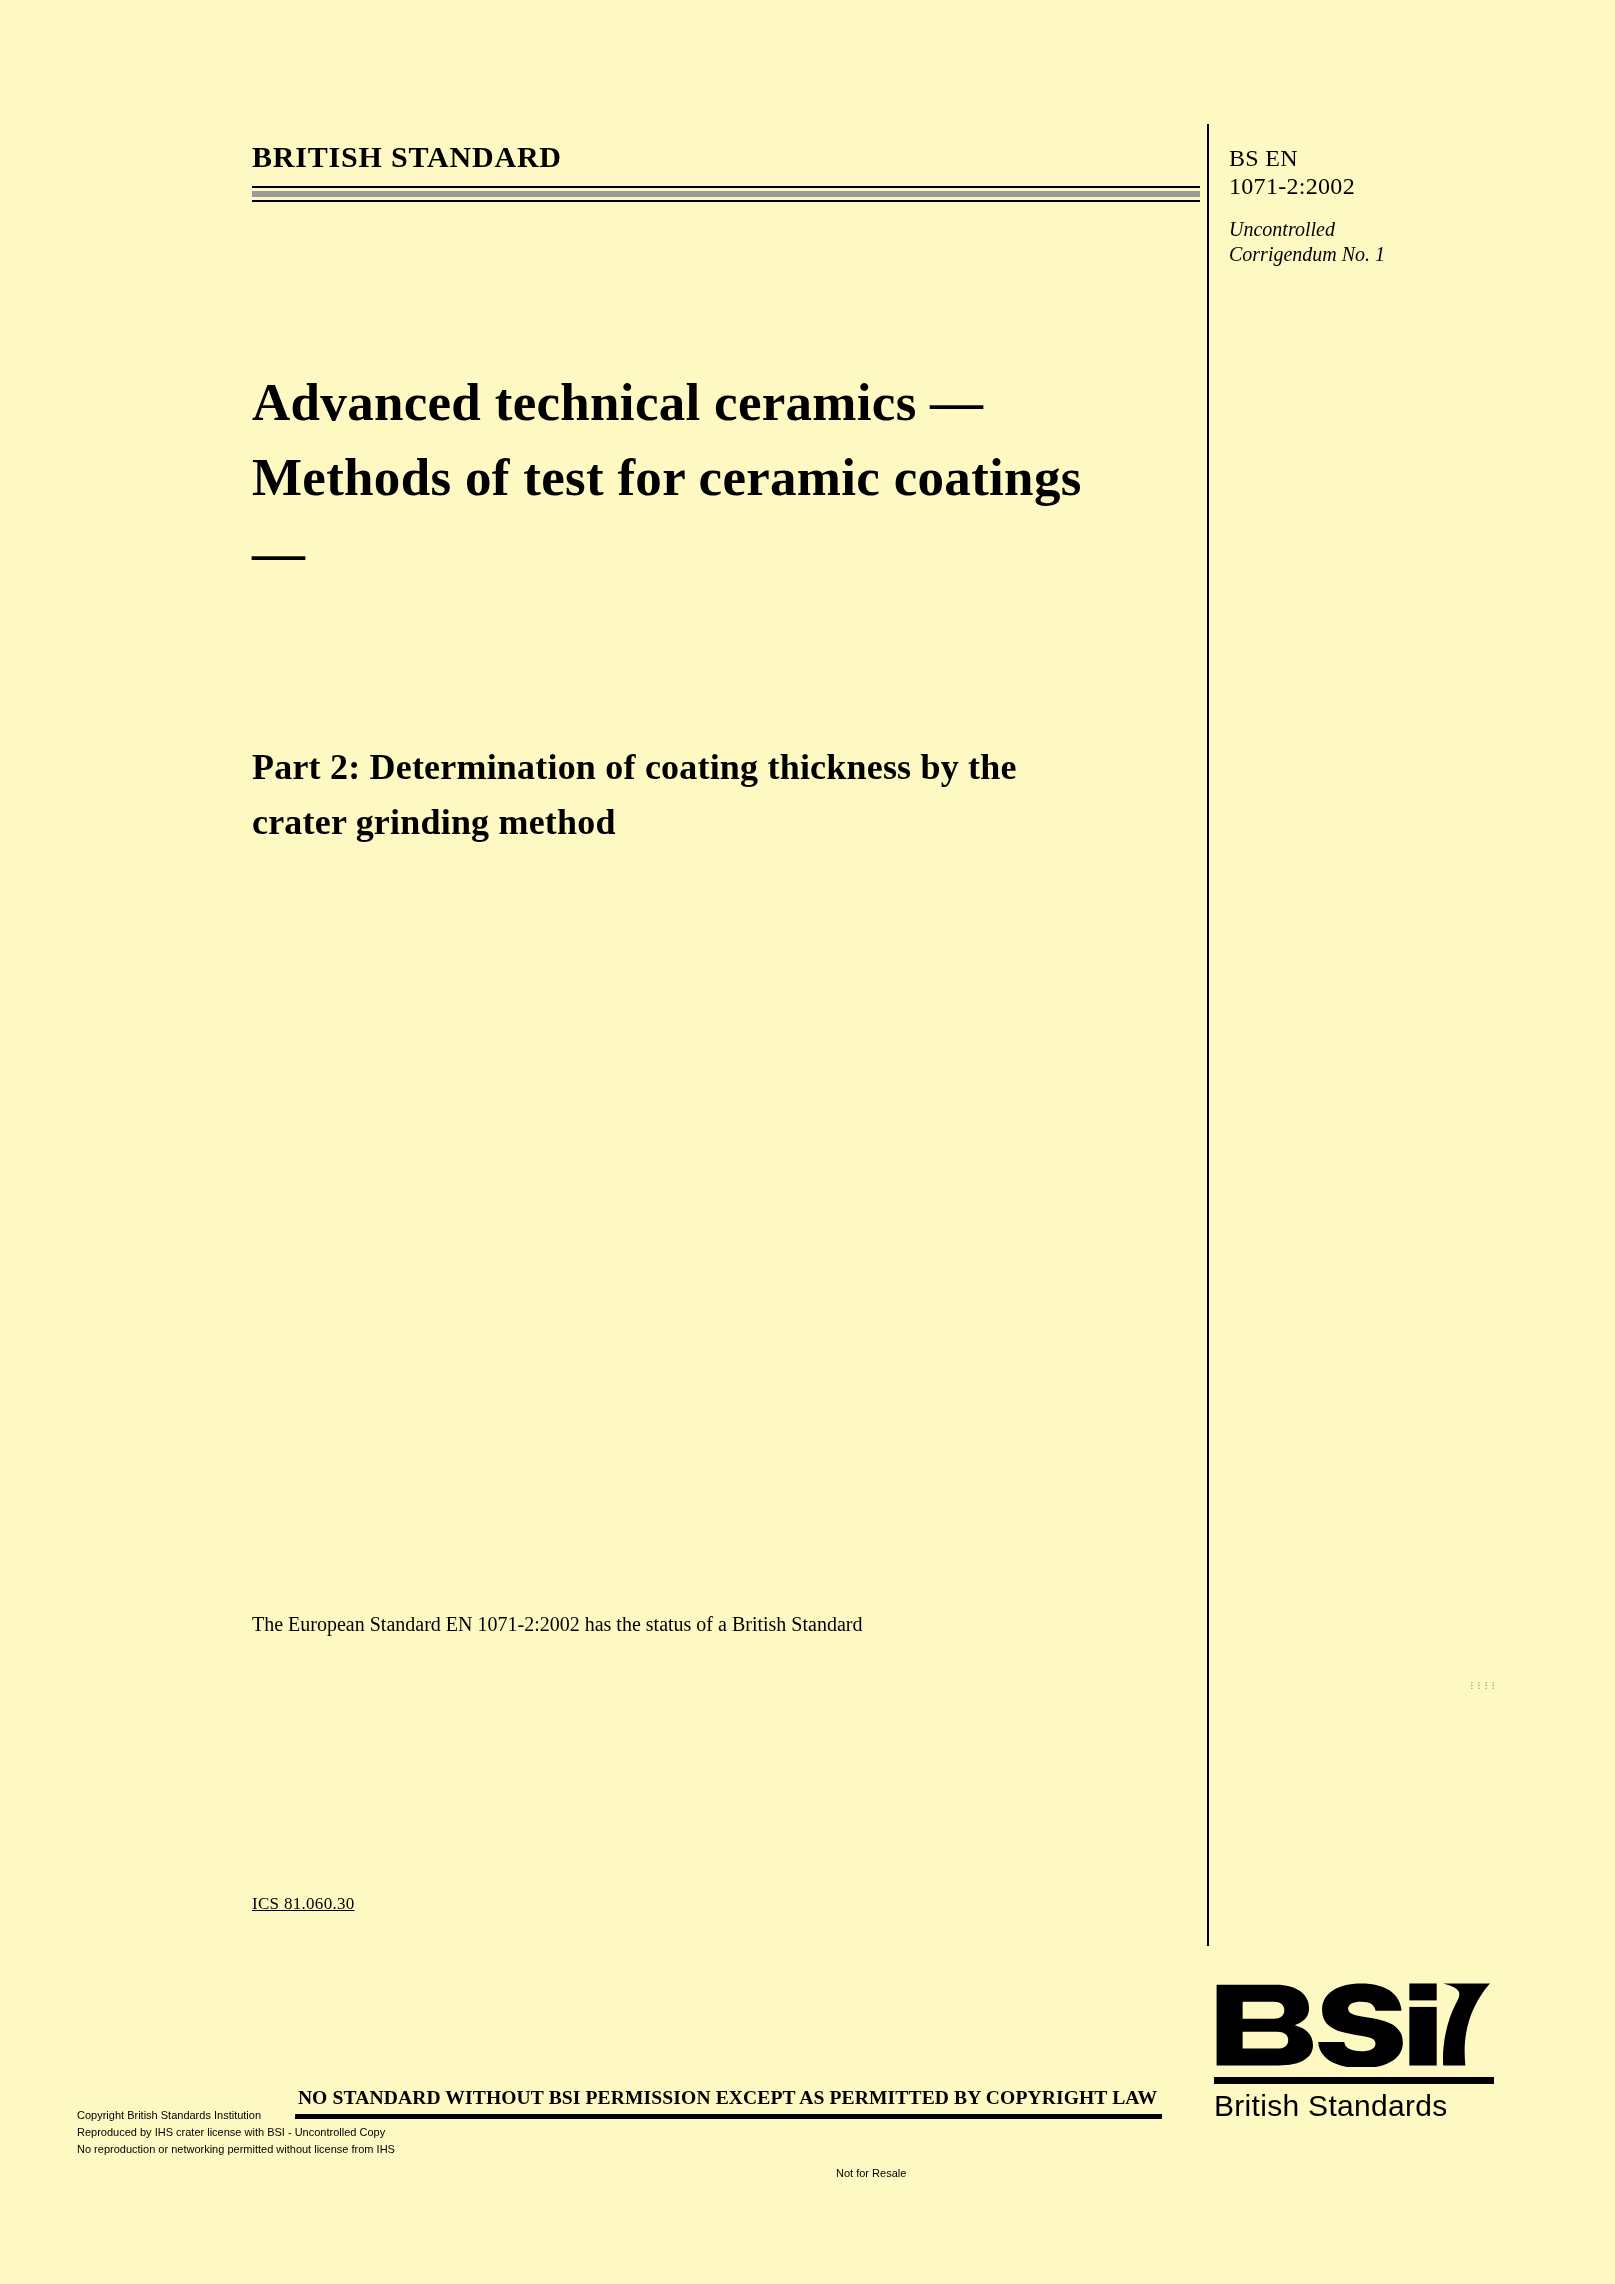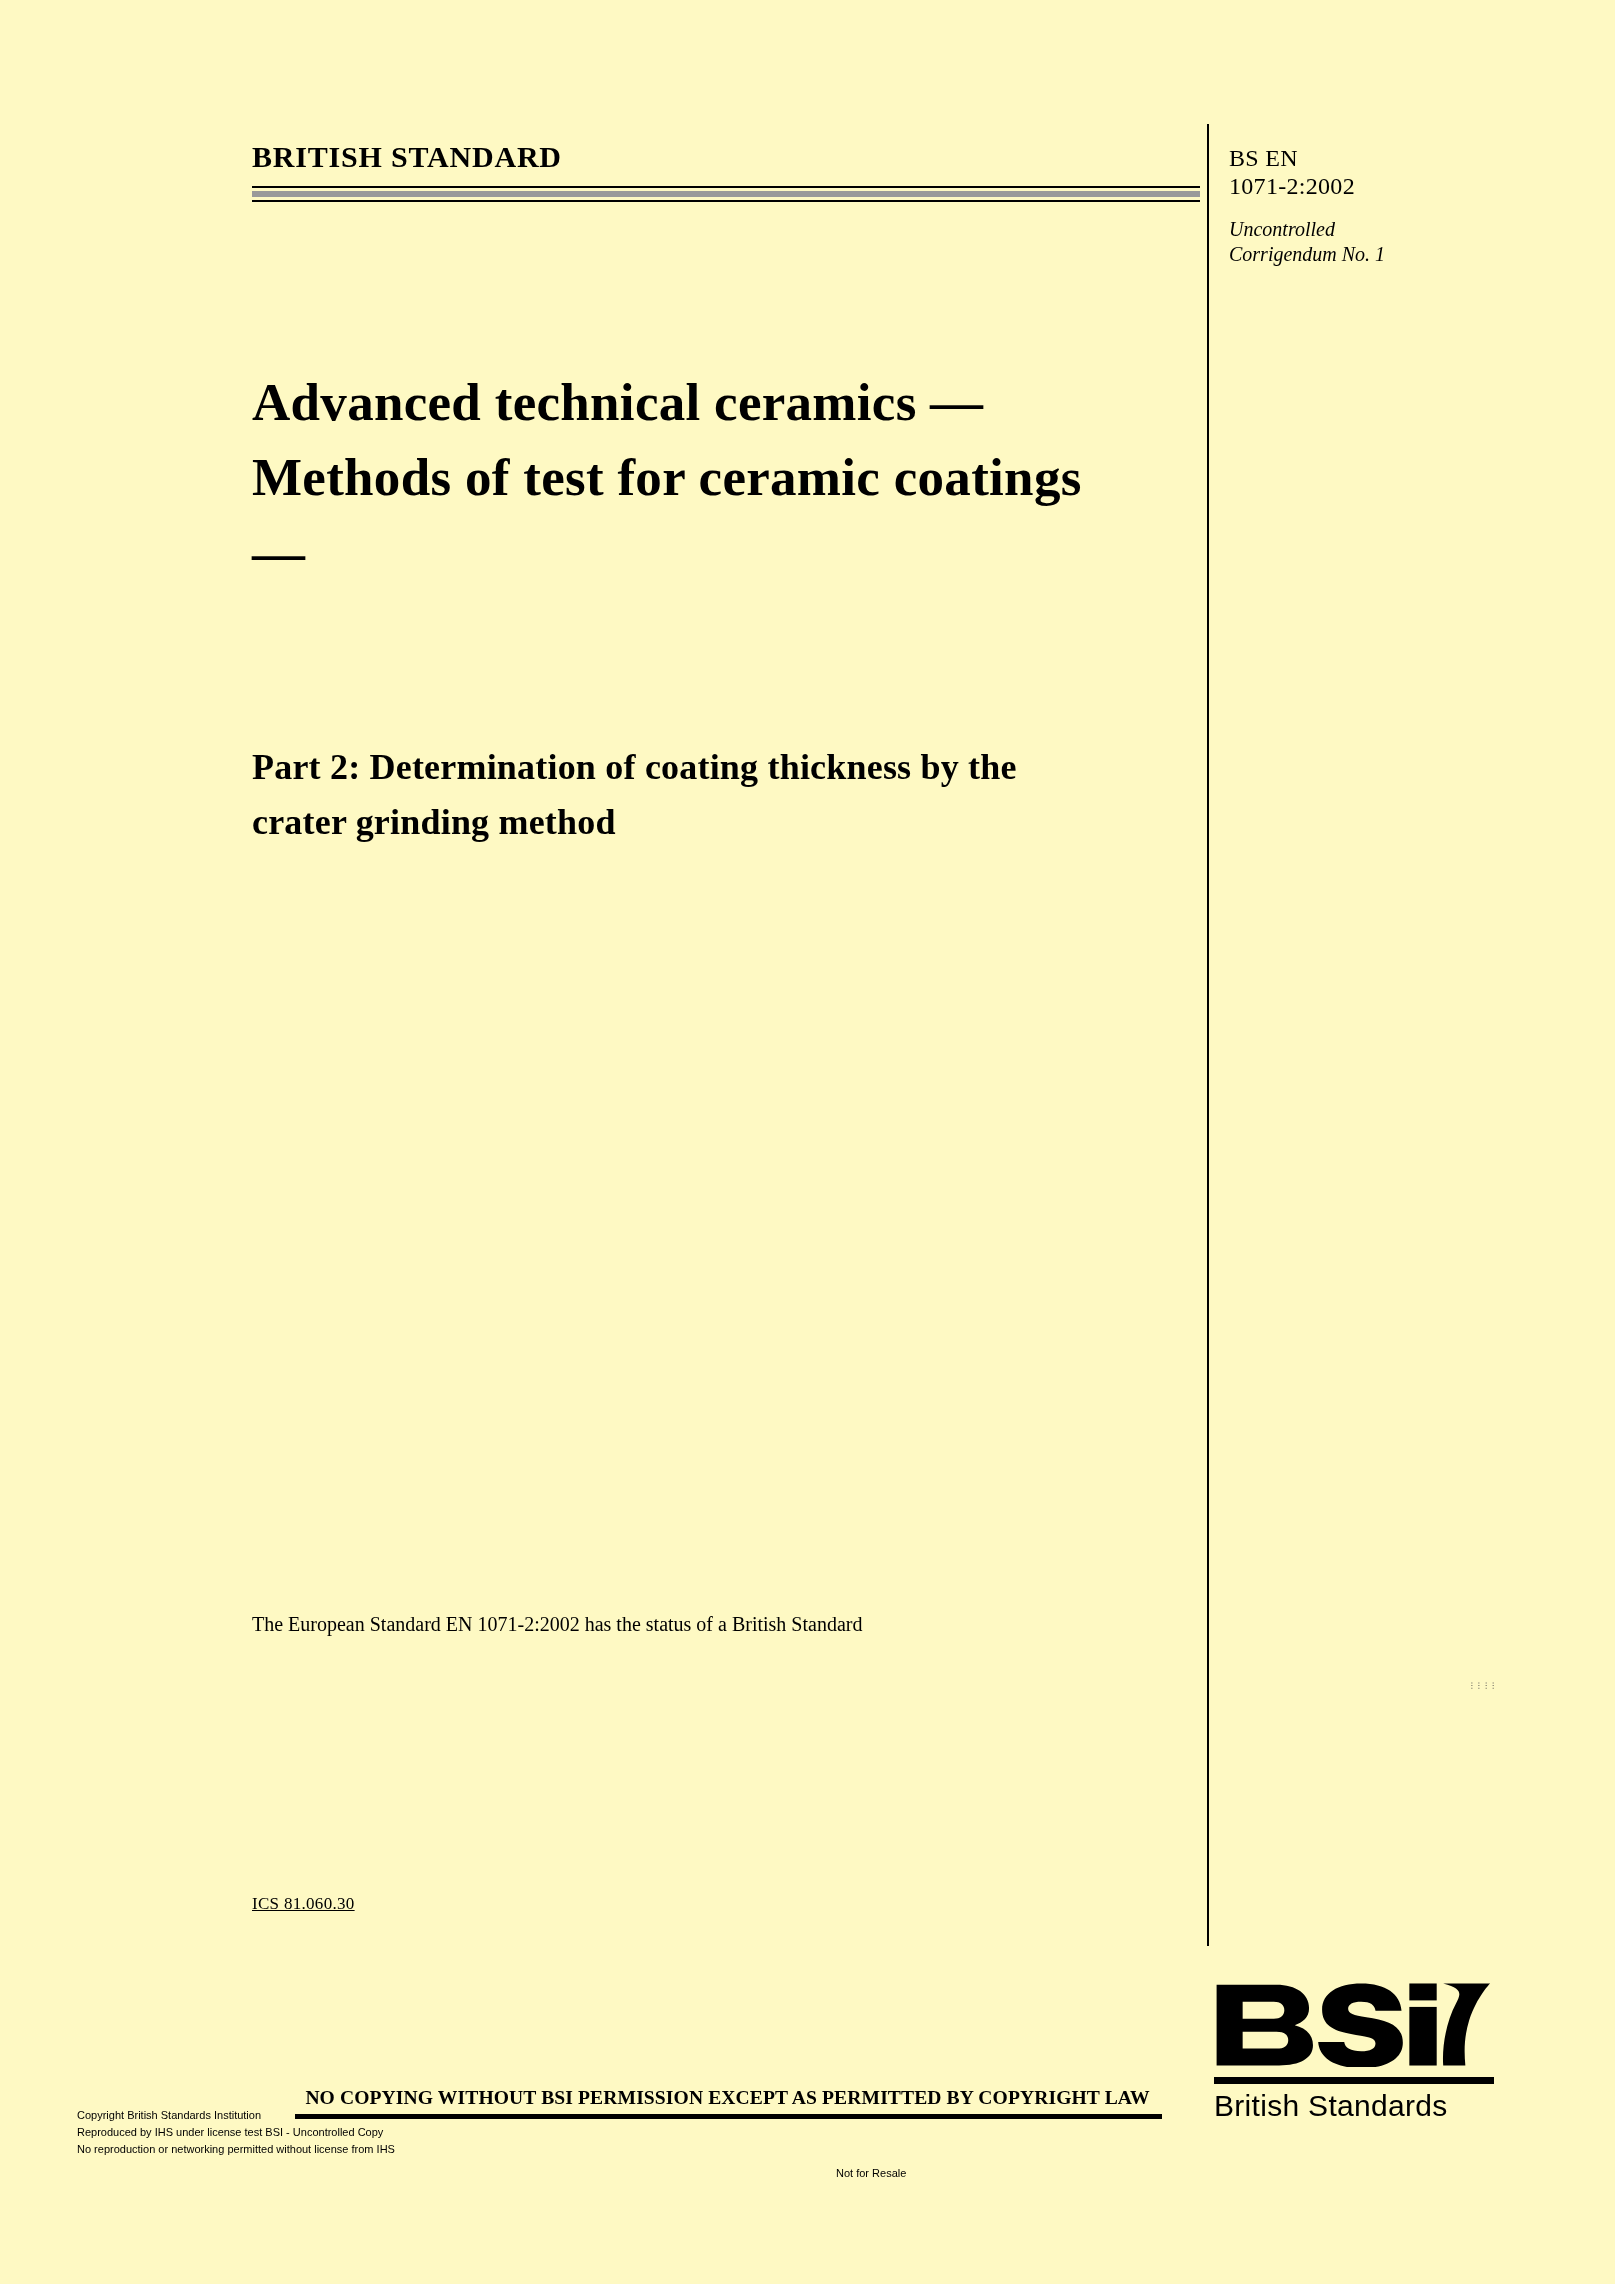--- a/index.html
+++ b/index.html
@@ -259,25 +259,25 @@
       <rect x="300" y="38" width="42" height="90" fill="#000"></rect>
 
       <rect x="300" y="2" width="42" height="26" fill="#000"></rect>
 
       <path d="M352 2 H424 C424 2 404 22 392 58 C384 84 384 106 386 128 H352 C350 100 356 62 372 32 C378 20 384 10 352 2 Z" fill="#000"></path>
     </svg>
   </div>
   <div class="bsi-underline"></div>
   <div class="bsi-wordmark">British Standards</div>
 
-  <div class="footer-notice">NO COPYING WITHOUT BSI PERMISSION EXCEPT AS PERMITTED BY COPYRIGHT LAW</div>
+  <div class="footer-notice">NO STANDARD WITHOUT BSI PERMISSION EXCEPT AS PERMITTED BY COPYRIGHT LAW</div>
   <div class="footer-rule"></div>
 
   <div class="ihs-block">
     <div>Copyright British Standards Institution</div>
-    <div>Reproduced by IHS under license test BSI - Uncontrolled Copy</div>
+    <div>Reproduced by IHS crater license with BSI - Uncontrolled Copy</div>
     <div>No reproduction or networking permitted without license from IHS</div>
   </div>
 
   <div class="not-for-resale">Not for Resale</div>
 
 </div>
 
 
 </body></html>

